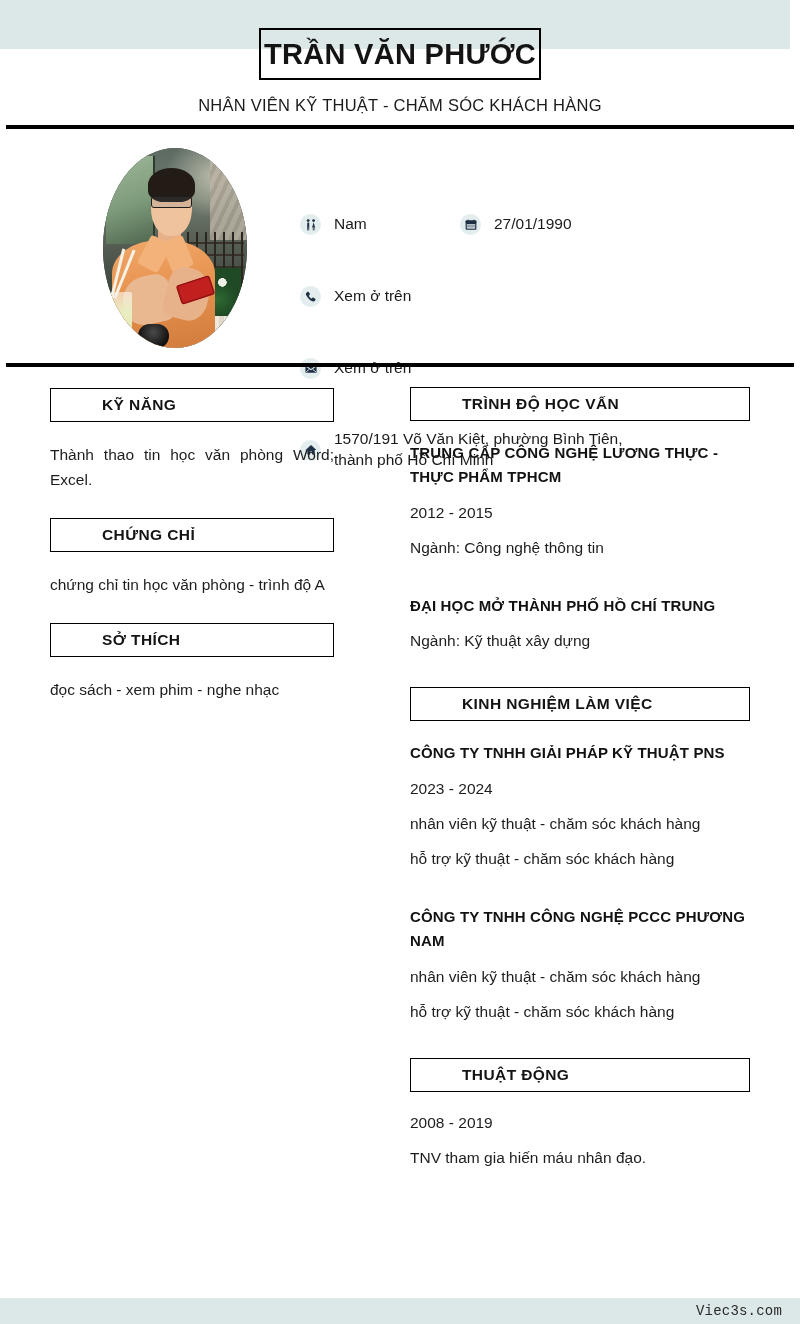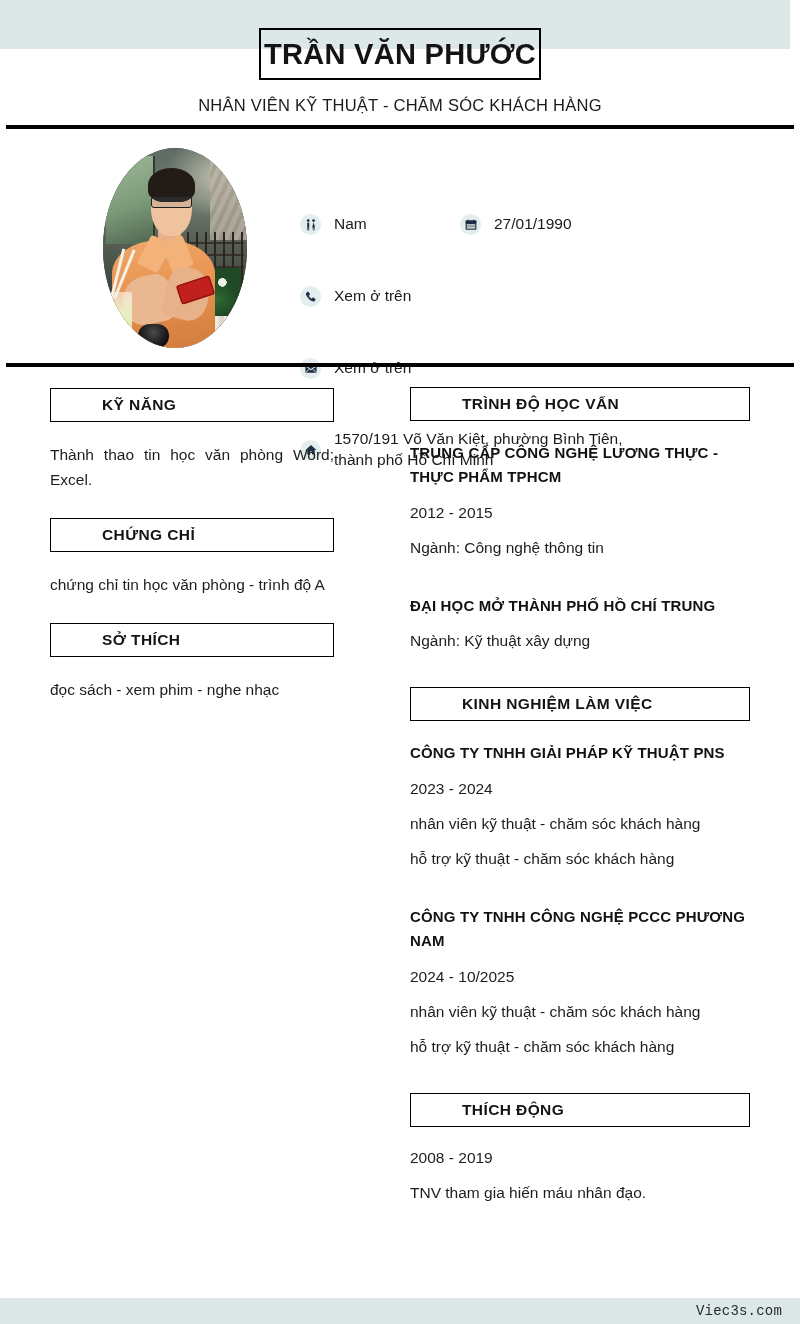--- a/index.html
+++ b/index.html
@@ -468,27 +468,26 @@
 
     <div class="entry">
       <div class="entry-org">CÔNG TY TNHH GIẢI PHÁP KỸ THUẬT PNS</div>
       <div class="entry-line">2023 - 2024</div>
       <div class="entry-line">nhân viên kỹ thuật - chăm sóc khách hàng</div>
       <div class="entry-line">hỗ trợ kỹ thuật - chăm sóc khách hàng</div>
     </div>
 
     <div class="entry gap-before">
       <div class="entry-org">CÔNG TY TNHH CÔNG NGHỆ PCCC PHƯƠNG NAM</div>
-      <div class="entry-line">2024 - 10/2025</div>
       <div class="entry-line">nhân viên kỹ thuật - chăm sóc khách hàng</div>
       <div class="entry-line">hỗ trợ kỹ thuật - chăm sóc khách hàng</div>
     </div>
 
     <div class="sec-head gap-before tight">
-      <div class="sec-title">THÍCH ĐỘNG</div>
+      <div class="sec-title">THUẬT ĐỘNG</div>
     </div>
 
     <div class="entry">
       <div class="entry-line">2008 - 2019</div>
       <div class="entry-line">TNV tham gia hiến máu nhân đạo.</div>
     </div>
 
   </div>
 </div>
 

